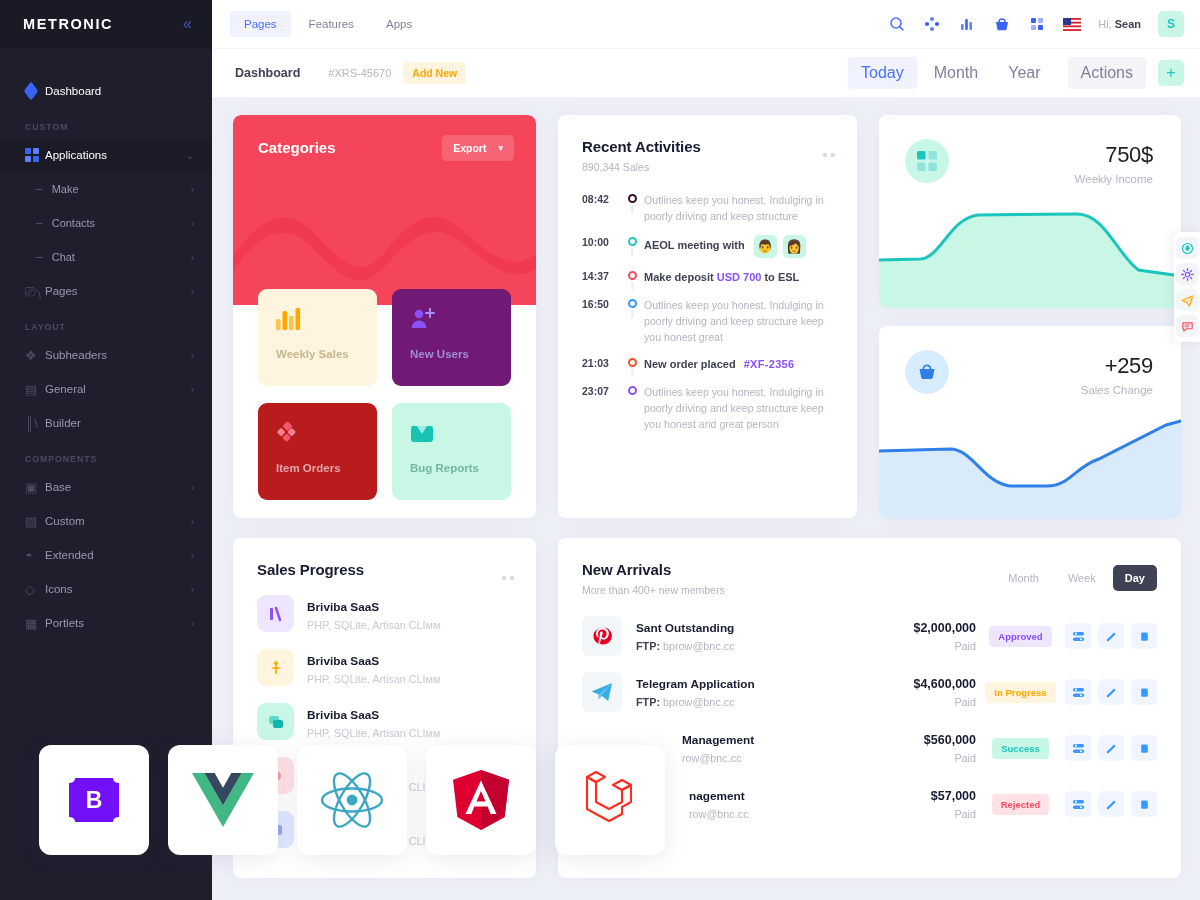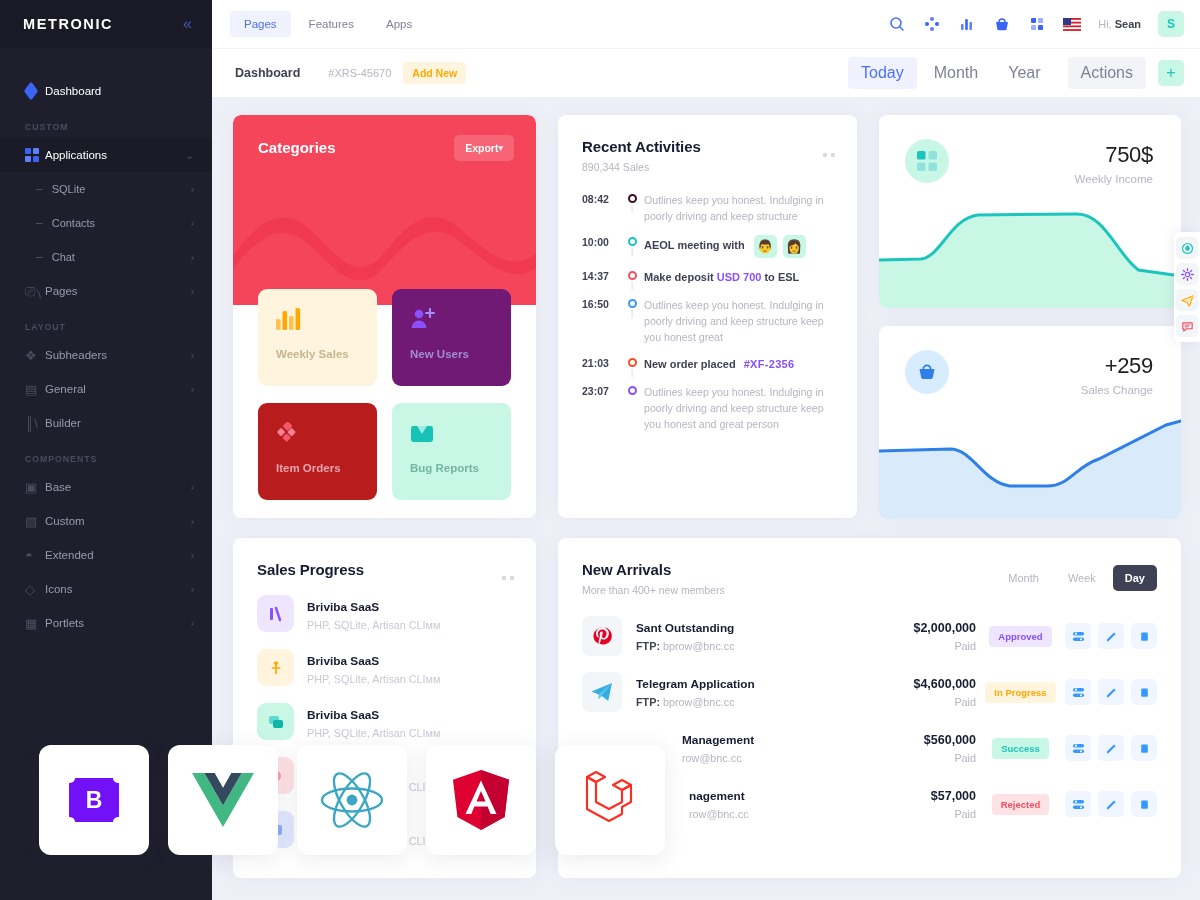--- a/index.html
+++ b/index.html
@@ -93,21 +93,21 @@
   
   .col-left { width: 303px; flex: 0 0 303px; }
   .cat-card { position: relative; overflow: hidden; height: 403px; }
   .cat-head {
     background: #F4455A; height: 190px; border-radius: 8px 8px 0 0; position: relative; overflow: hidden; text-align: center;
   }
   .cat-head .ttl { position: absolute; left: 25px; top: 24px; color: #fff; font-size: 15px; font-weight: 700; }
   .export-btn {
     position: absolute; right: 22px; top: 20px; background: rgba(255,255,255,.17); color: #fff;
     font-size: 10.5px; font-weight: 600; padding: 7px 11px; border-radius: 5px;
-    display: flex; align-items: center; cursor: pointer;
+    display: flex; align-items: center; gap: 12px; cursor: pointer;
   }
   .export-btn .cv { font-size: 9px; opacity: .85; }
   .cat-wave { position: absolute; left: 0; bottom: -1px; width: 100%; }
   .tiles { position: absolute; left: 0; top: 158px; width: 100%; padding: 16px 25px; display: grid;
            grid-template-columns: 1fr 1fr; gap: 17px 15px; }
   .tile { height: 97px; border-radius: 9px; padding: 19px 0 0 18px; }
   .tile .tl { margin-top: 14px; font-size: 11.5px; font-weight: 600; }
   .t-yellow { background: #FFF4DE; } .t-yellow .tl { color: #C9B68F; }
   .t-purple { background: #701a75; } .t-purple .tl { color: #A08FD0; }
   .t-pink   { background: #b91c1c; } .t-pink .tl { color: #E3A5AD; }
@@ -220,21 +220,21 @@
               <i></i>
               <i></i>
               <i></i>
             </span>
         </span>
         <span class="lbl">Applications</span>
         <span class="arrow">⌄</span>
       </div>
       <div class="nav-item nav-sub">
         <span class="dash-mark">–</span>
-        <span class="lbl">SQLite</span>
+        <span class="lbl">Make</span>
         <span class="arrow">›</span>
       </div>
       <div class="nav-item nav-sub">
         <span class="dash-mark">–</span>
         <span class="lbl">Contacts</span>
         <span class="arrow">›</span>
       </div>
       <div class="nav-item nav-sub">
         <span class="dash-mark">–</span>
         <span class="lbl">Chat</span>

